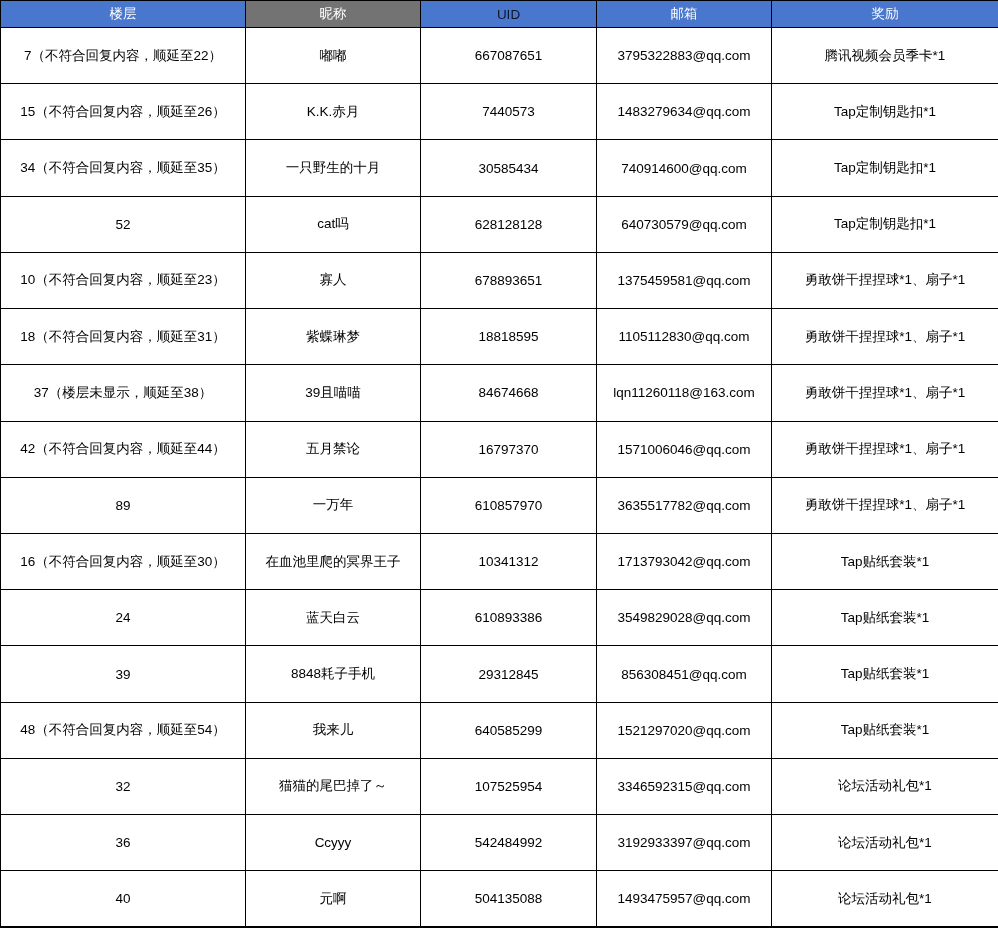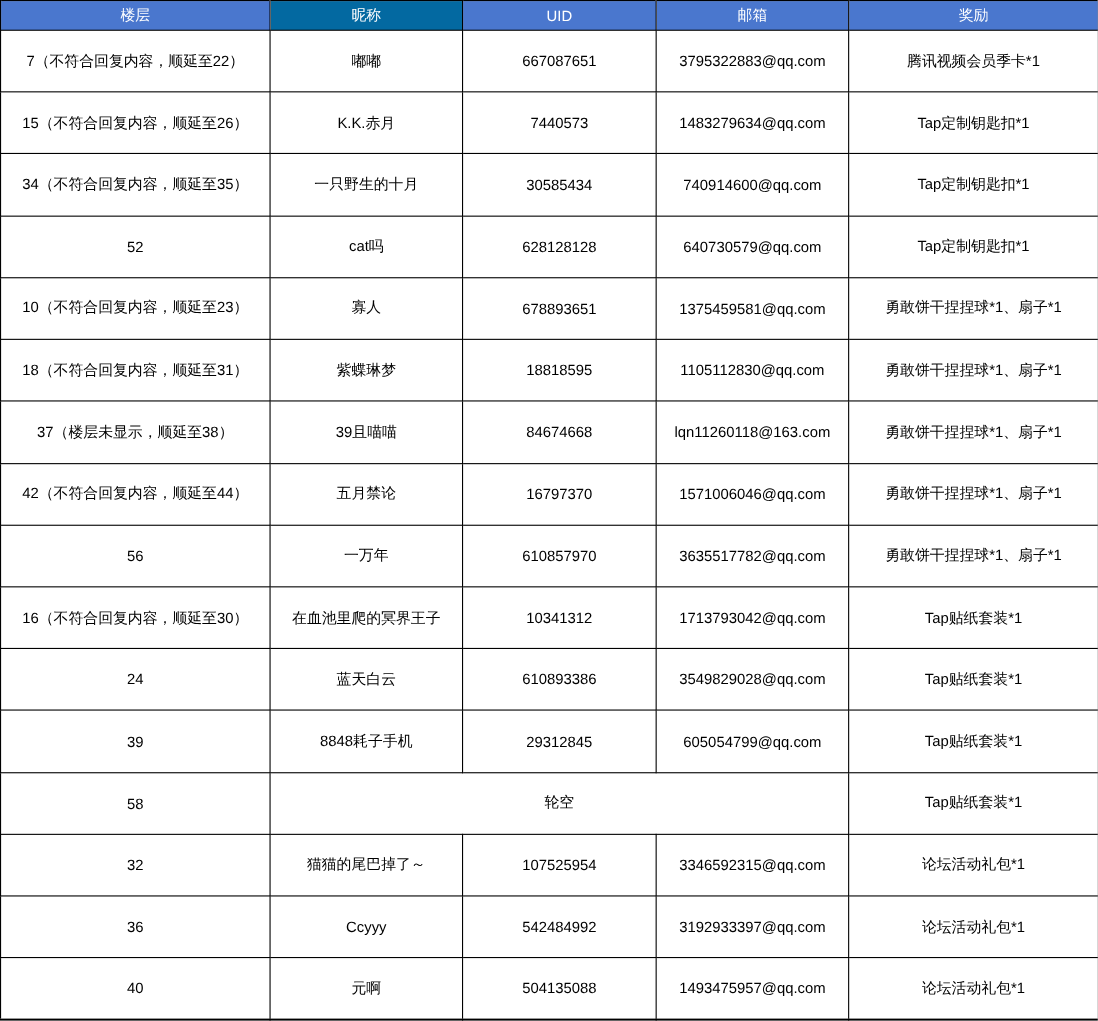--- a/index.html
+++ b/index.html
@@ -58,22 +58,22 @@
     <colgroup>
       <col style="width:245px">
       <col style="width:175px">
       <col style="width:176px">
       <col style="width:175px">
       <col style="width:227px">
     </colgroup>
     <thead>
       <tr>
         <th style="background: rgb(74, 119, 206); color: rgb(255, 255, 255);">楼层</th>
-        <th style="background: #0369a1; color: rgb(255, 255, 255);">昵称</th>
-        <th style="background: rgb(74, 119, 206); color: #ffffff;">UID</th>
+        <th style="background: #737373; color: rgb(255, 255, 255);">昵称</th>
+        <th style="background: rgb(74, 119, 206); color: #0f172a;">UID</th>
         <th style="background: rgb(74, 119, 206); color: rgb(255, 255, 255); margin-left: 31px;">邮箱</th>
         <th style="background: rgb(74, 119, 206); color: rgb(255, 255, 255);">奖励</th>
       </tr>
     </thead>
     <tbody>
         <tr>
           <td>7（不符合回复内容，顺延至22）</td>
           <td>嘟嘟</td>
           <td>667087651</td>
           <td>3795322883@qq.com</td>
@@ -122,21 +122,21 @@
           <td>勇敢饼干捏捏球*1、扇子*1</td>
         </tr>
         <tr>
           <td>42（不符合回复内容，顺延至44）</td>
           <td>五月禁论</td>
           <td>16797370</td>
           <td>1571006046@qq.com</td>
           <td>勇敢饼干捏捏球*1、扇子*1</td>
         </tr>
         <tr>
-          <td>56</td>
+          <td>89</td>
           <td>一万年</td>
           <td>610857970</td>
           <td>3635517782@qq.com</td>
           <td>勇敢饼干捏捏球*1、扇子*1</td>
         </tr>
         <tr>
           <td>16（不符合回复内容，顺延至30）</td>
           <td>在血池里爬的冥界王子</td>
           <td>10341312</td>
           <td>1713793042@qq.com</td>
@@ -146,26 +146,28 @@
           <td>24</td>
           <td>蓝天白云</td>
           <td>610893386</td>
           <td>3549829028@qq.com</td>
           <td>Tap贴纸套装*1</td>
         </tr>
         <tr>
           <td>39</td>
           <td>8848耗子手机</td>
           <td>29312845</td>
-          <td>605054799@qq.com</td>
+          <td>856308451@qq.com</td>
           <td>Tap贴纸套装*1</td>
         </tr>
         <tr>
-          <td>58</td>
-          <td colspan="3">轮空</td>
+          <td>48（不符合回复内容，顺延至54）</td>
+          <td>我来儿</td>
+          <td>640585299</td>
+          <td>1521297020@qq.com</td>
           <td>Tap贴纸套装*1</td>
         </tr>
         <tr>
           <td>32</td>
           <td>猫猫的尾巴掉了～</td>
           <td>107525954</td>
           <td>3346592315@qq.com</td>
           <td>论坛活动礼包*1</td>
         </tr>
         <tr>

